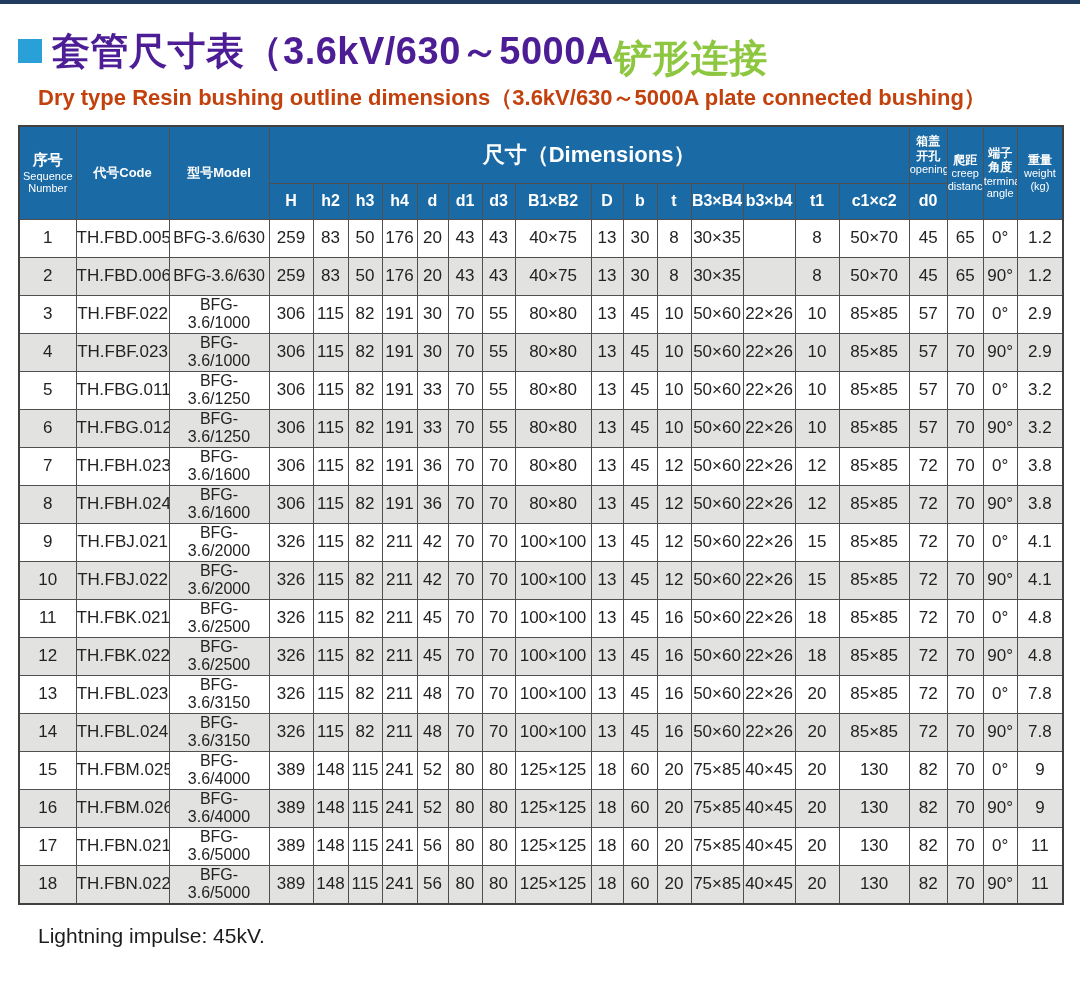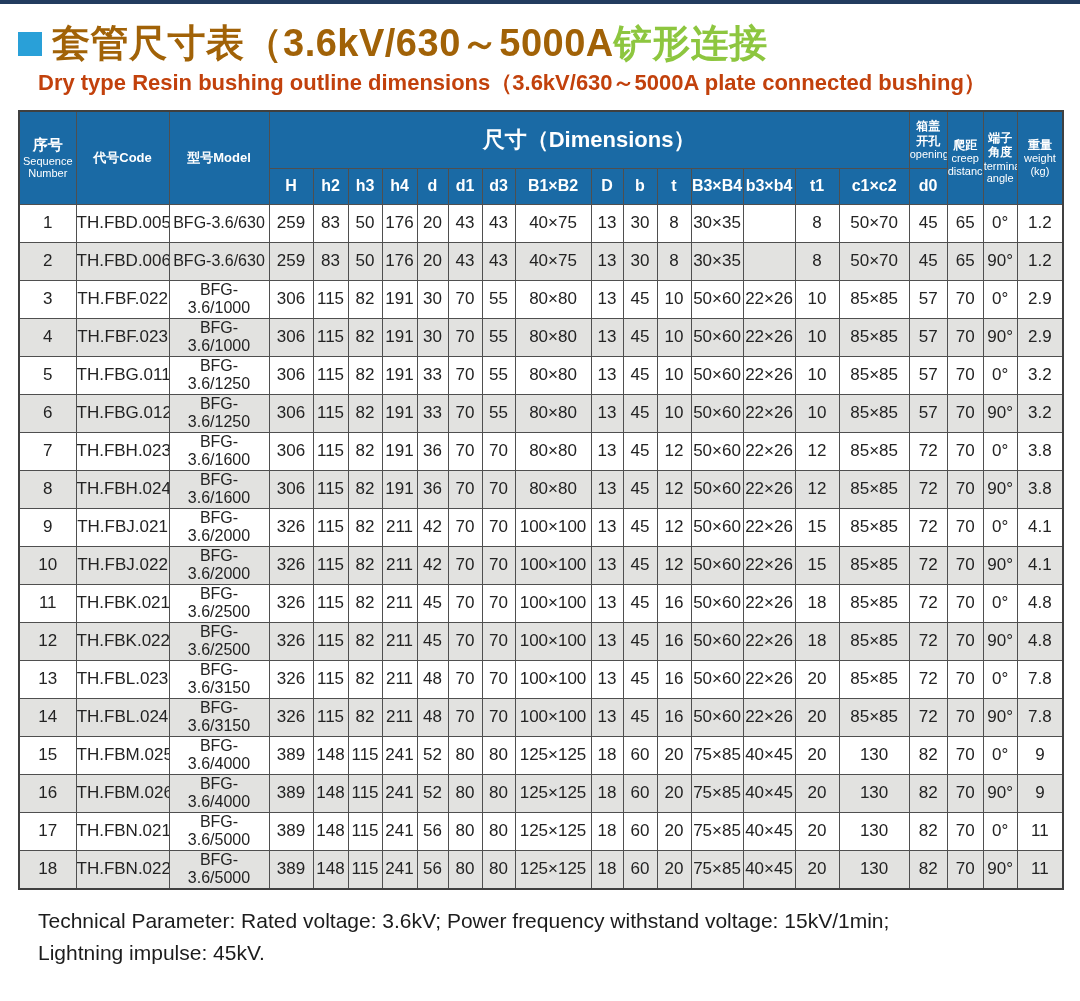--- a/index.html
+++ b/index.html
@@ -13,22 +13,22 @@
   .topbar{height:4px;width:100%;background:#223c5f;}
   
   .title-row{
     display:flex;align-items:center;
     margin:20px 0 0 18px;
     font-size:38px;font-weight:bold;line-height:1.05;
     letter-spacing:0.5px;white-space:nowrap;
   }
   .bullet{width:24px;height:24px;background:#29a0d8;margin-right:10px;flex:0 0 auto;}
   .t-blue{color:#29a0d8;}
-  .t-black{color:#a16207;}
-  .t-green{color:#8dc63f;}
+  .t-black{color:#4c1d95;}
+  .t-green{color:#8dc63f;margin-top:15px;}
   .subtitle{
     margin:4px 0 0 38px;
     font-size:22px;font-weight:bold;color:#c2410c;white-space:nowrap;
   }
   
   table{
     border-collapse:collapse;table-layout:fixed;
     width:1044px;margin:12px 0 0 18px;
     border:2px solid #404040;
   }
@@ -571,15 +571,14 @@
         <td>130</td>
         <td>82</td>
         <td>70</td>
         <td>90°</td>
         <td>11</td>
       </tr>
     </tbody>
 </table>
 
 <div class="footer">
-  <div class="f-en">Technical Parameter: Rated voltage: 3.6kV; Power frequency withstand voltage: 15kV/1min;</div>
   <div class="f-en">Lightning impulse: 45kV.</div>
 </div>
 
 </body></html>

